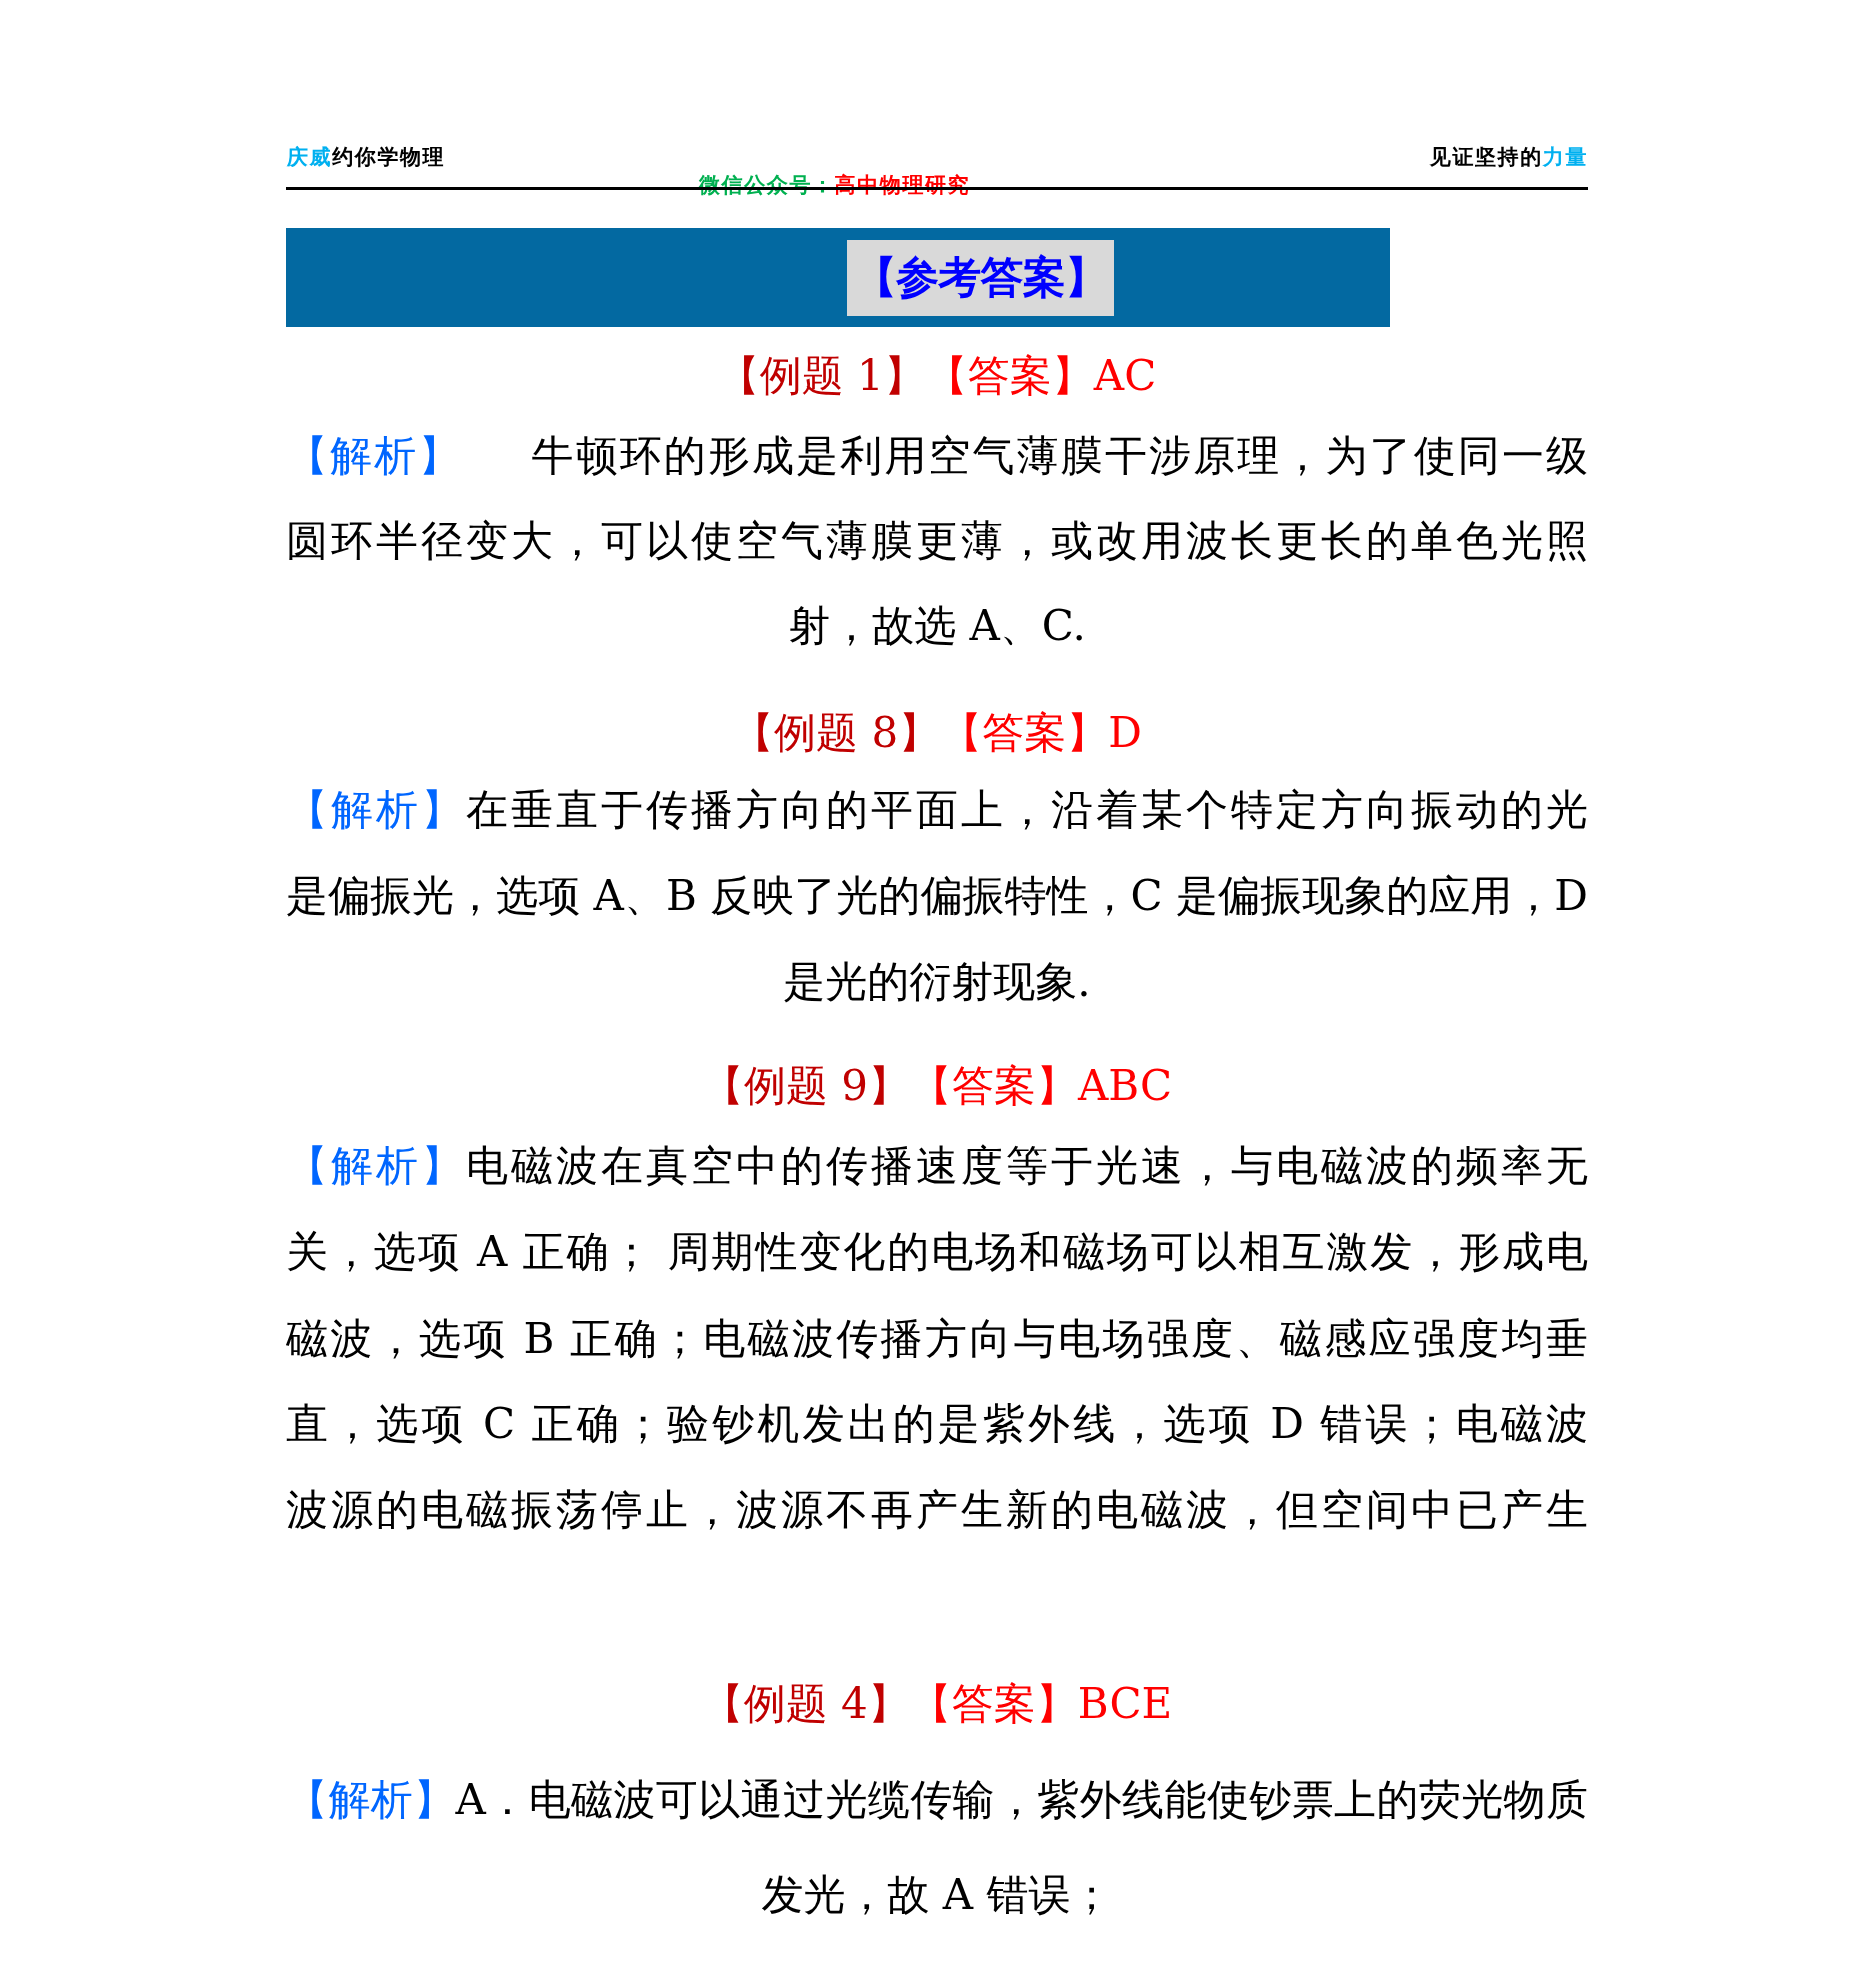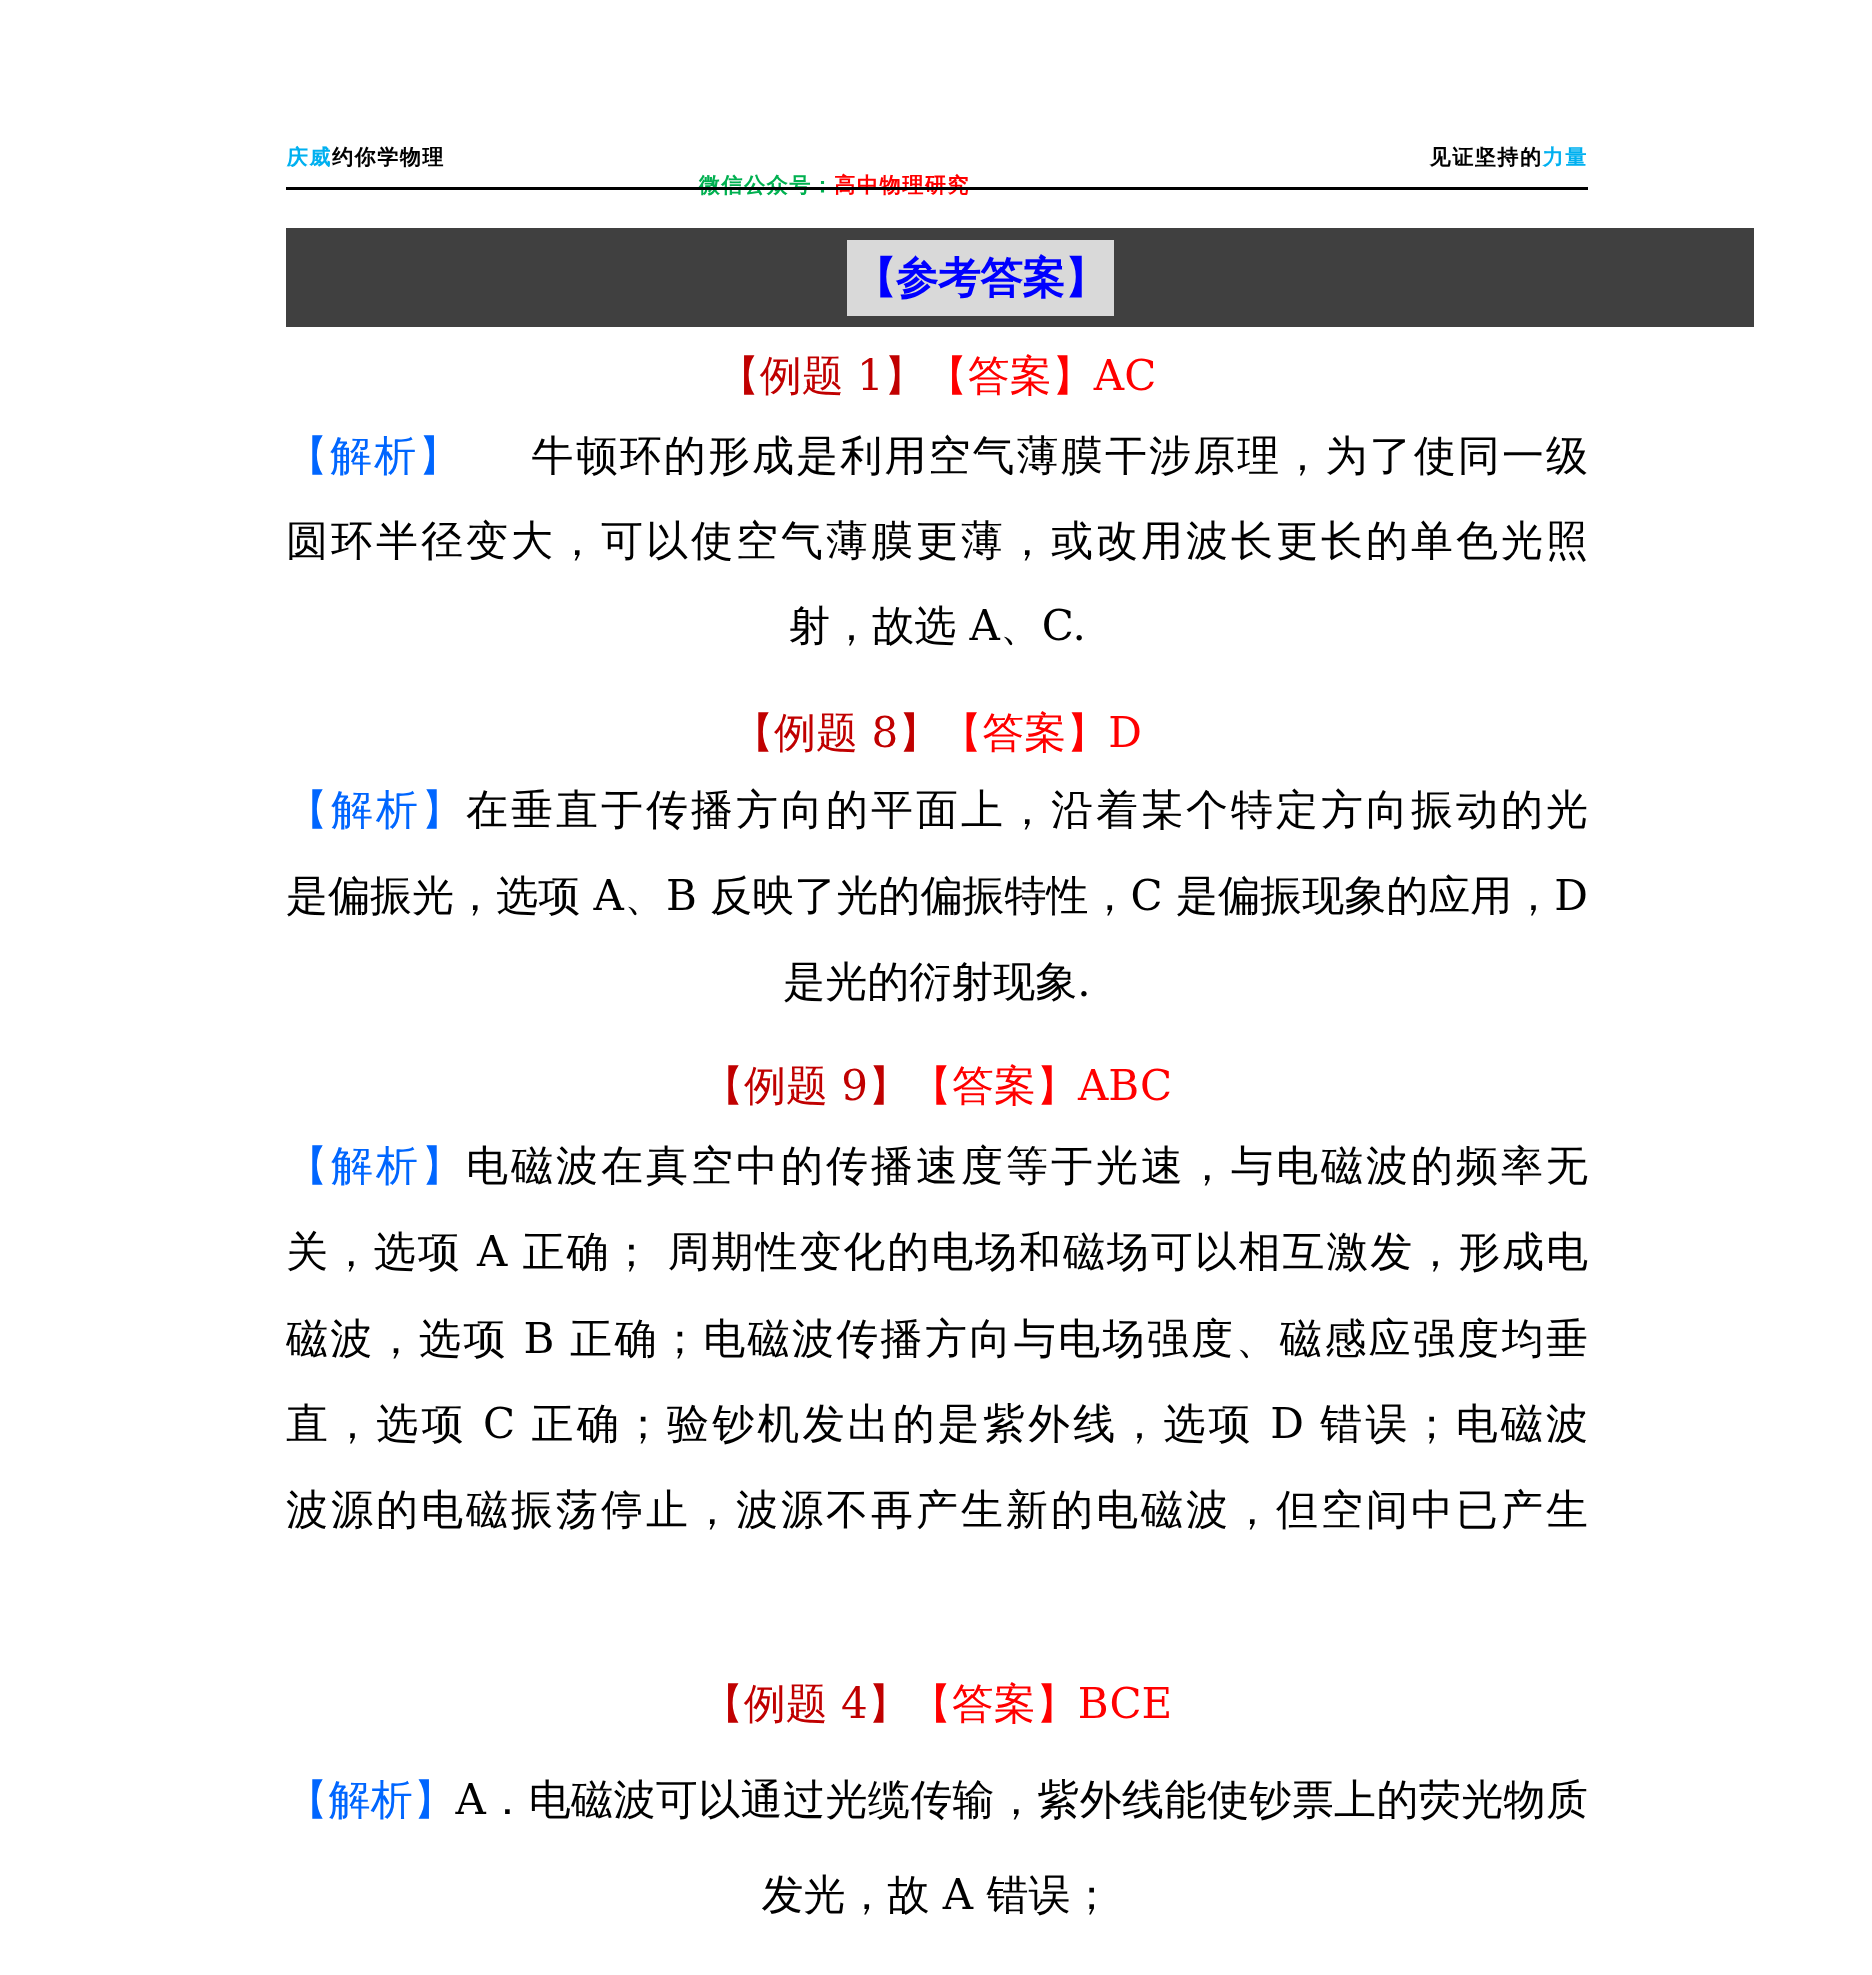--- a/index.html
+++ b/index.html
@@ -14,21 +14,21 @@
   .hdr-left { left: 287px; }
   .hdr-mid { left: 699px; margin-top: 28px; }
   .hdr-right { right: 284px; }
   .c-cyan { color: #00B0F0; }
   .c-black { color: #000000; }
   .c-green { color: #00B050; }
   .c-red { color: #FF0000; }
   .hdr-rule { position: absolute; left: 286px; width: 1302px; top: 187px; height: 2.8px; background: #000; }
 
   
-  .banner { position: absolute; left: 286px; width: 1468px; top: 228px; height: 99px; background: #404040; }
+  .banner { position: absolute; left: 286px; width: 1104px; top: 228px; height: 99px; background: #0369a1; }
   .banner-box { position: absolute; left: 561px; top: 12px; width: 267px; height: 76px; background: #D9D9D9;
                 display: flex; align-items: center; justify-content: center; }
   .banner-text { font-family: "DejaVu Sans", "Liberation Sans", sans-serif; font-weight: bold;
                  color: #0000FF; font-size: 43px; letter-spacing: -0.8px; white-space: nowrap; }
 
   
   .ln { position: absolute; left: 286px; width: 1302px; height: 59px; line-height: 59px;
         font-size: 42px; white-space: nowrap; transform: translateY(-30px); }
   .ln.just { text-align: justify; text-align-last: justify; }
   .ln.left { text-align: center; }

